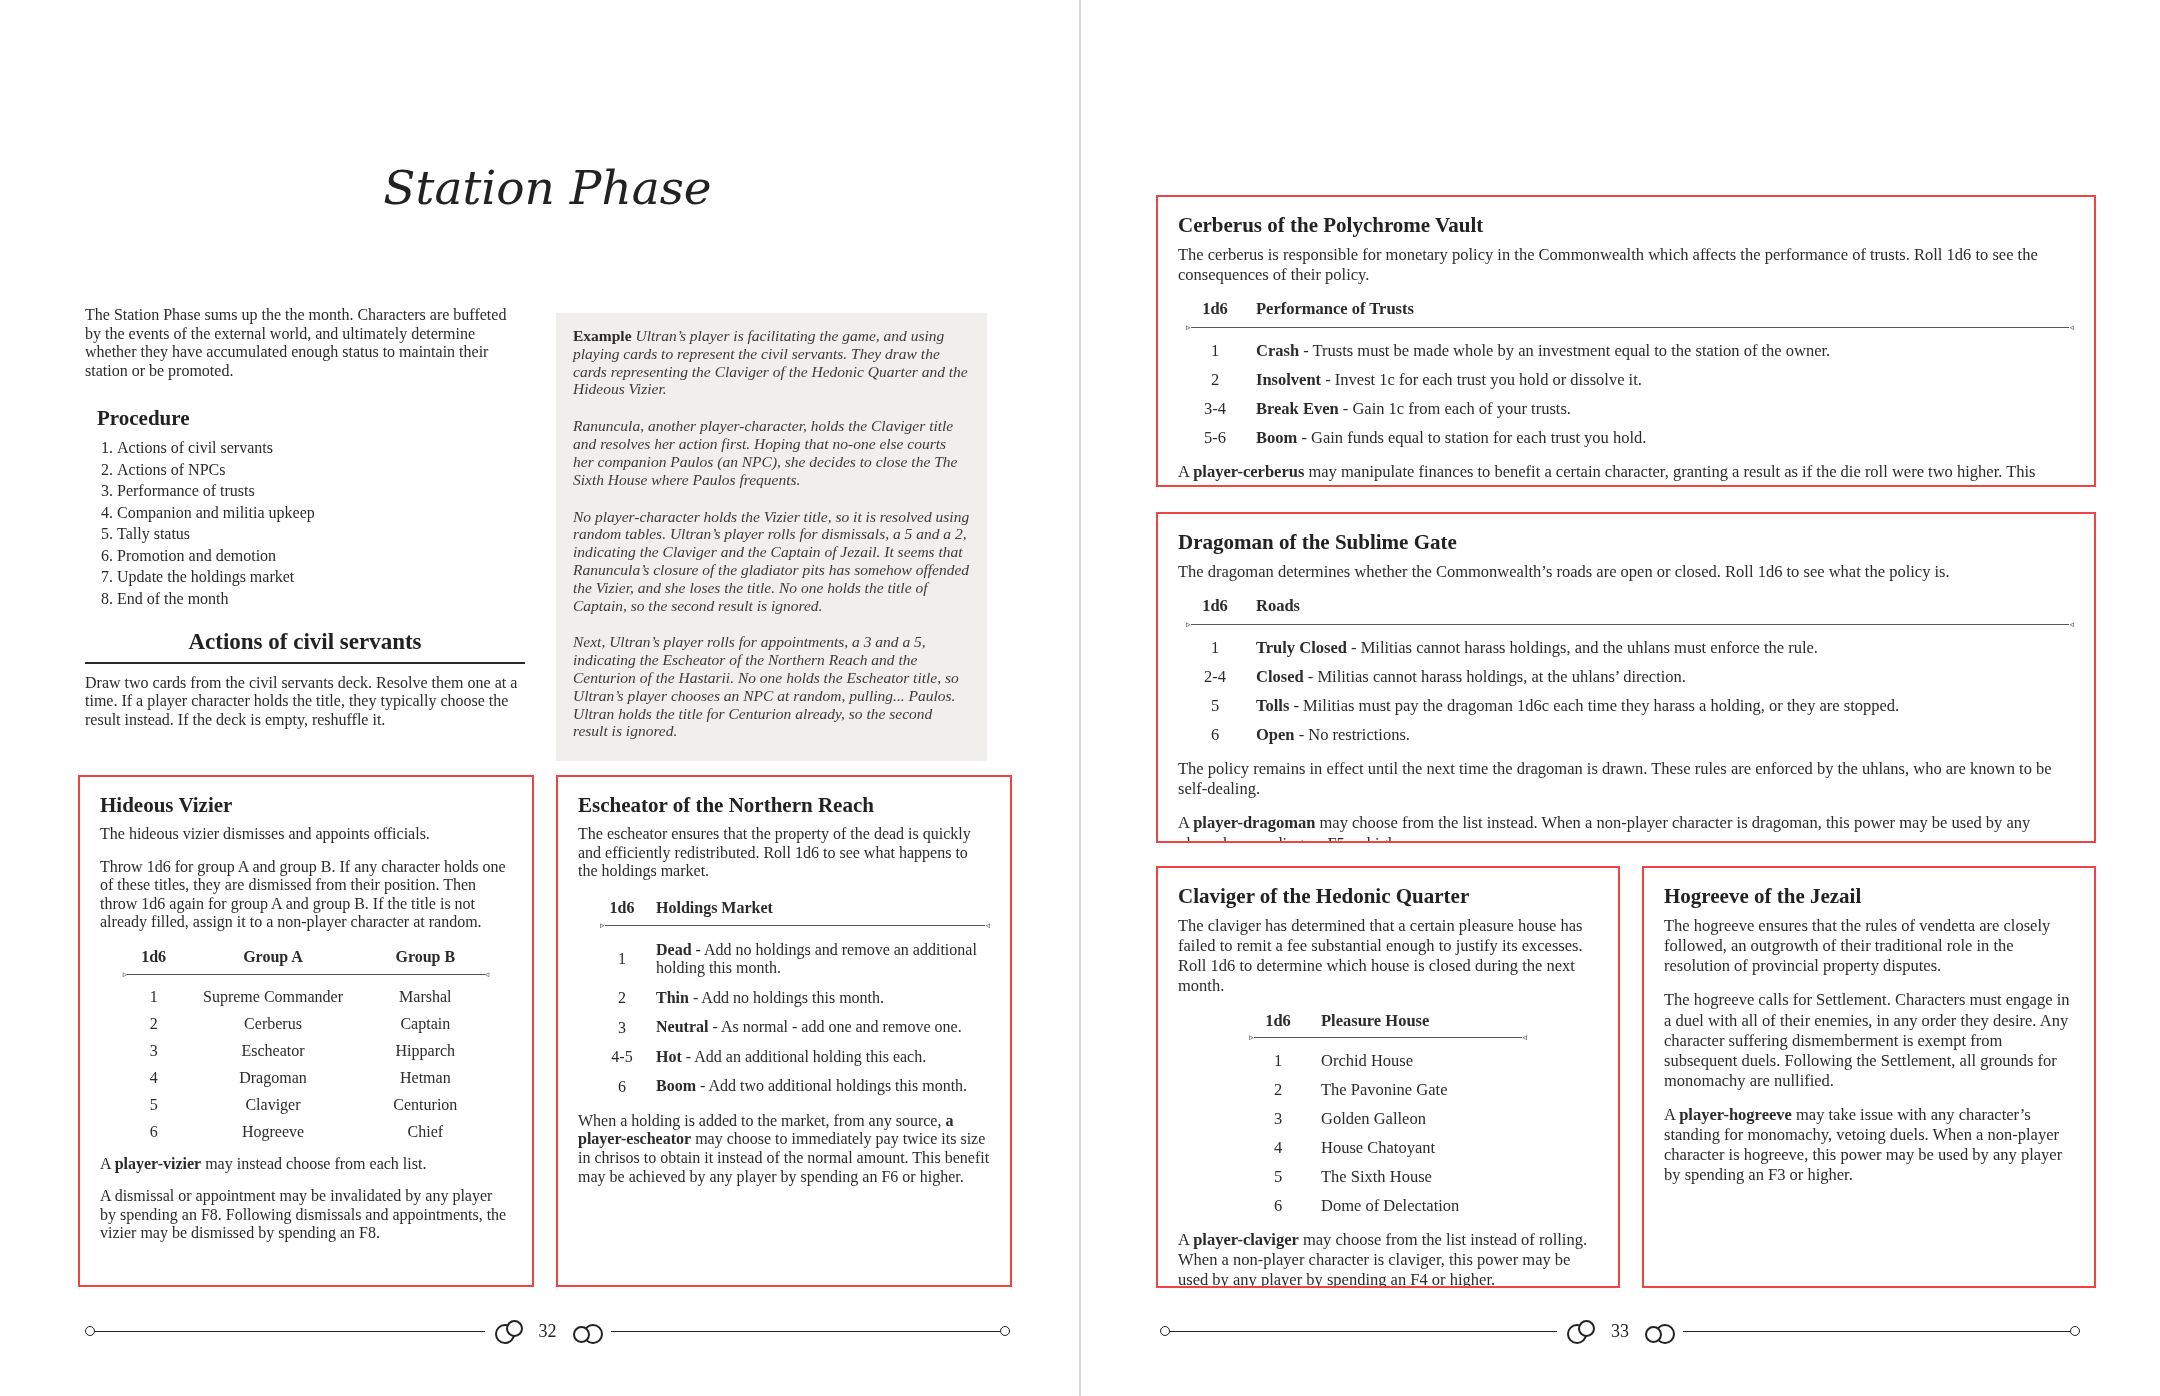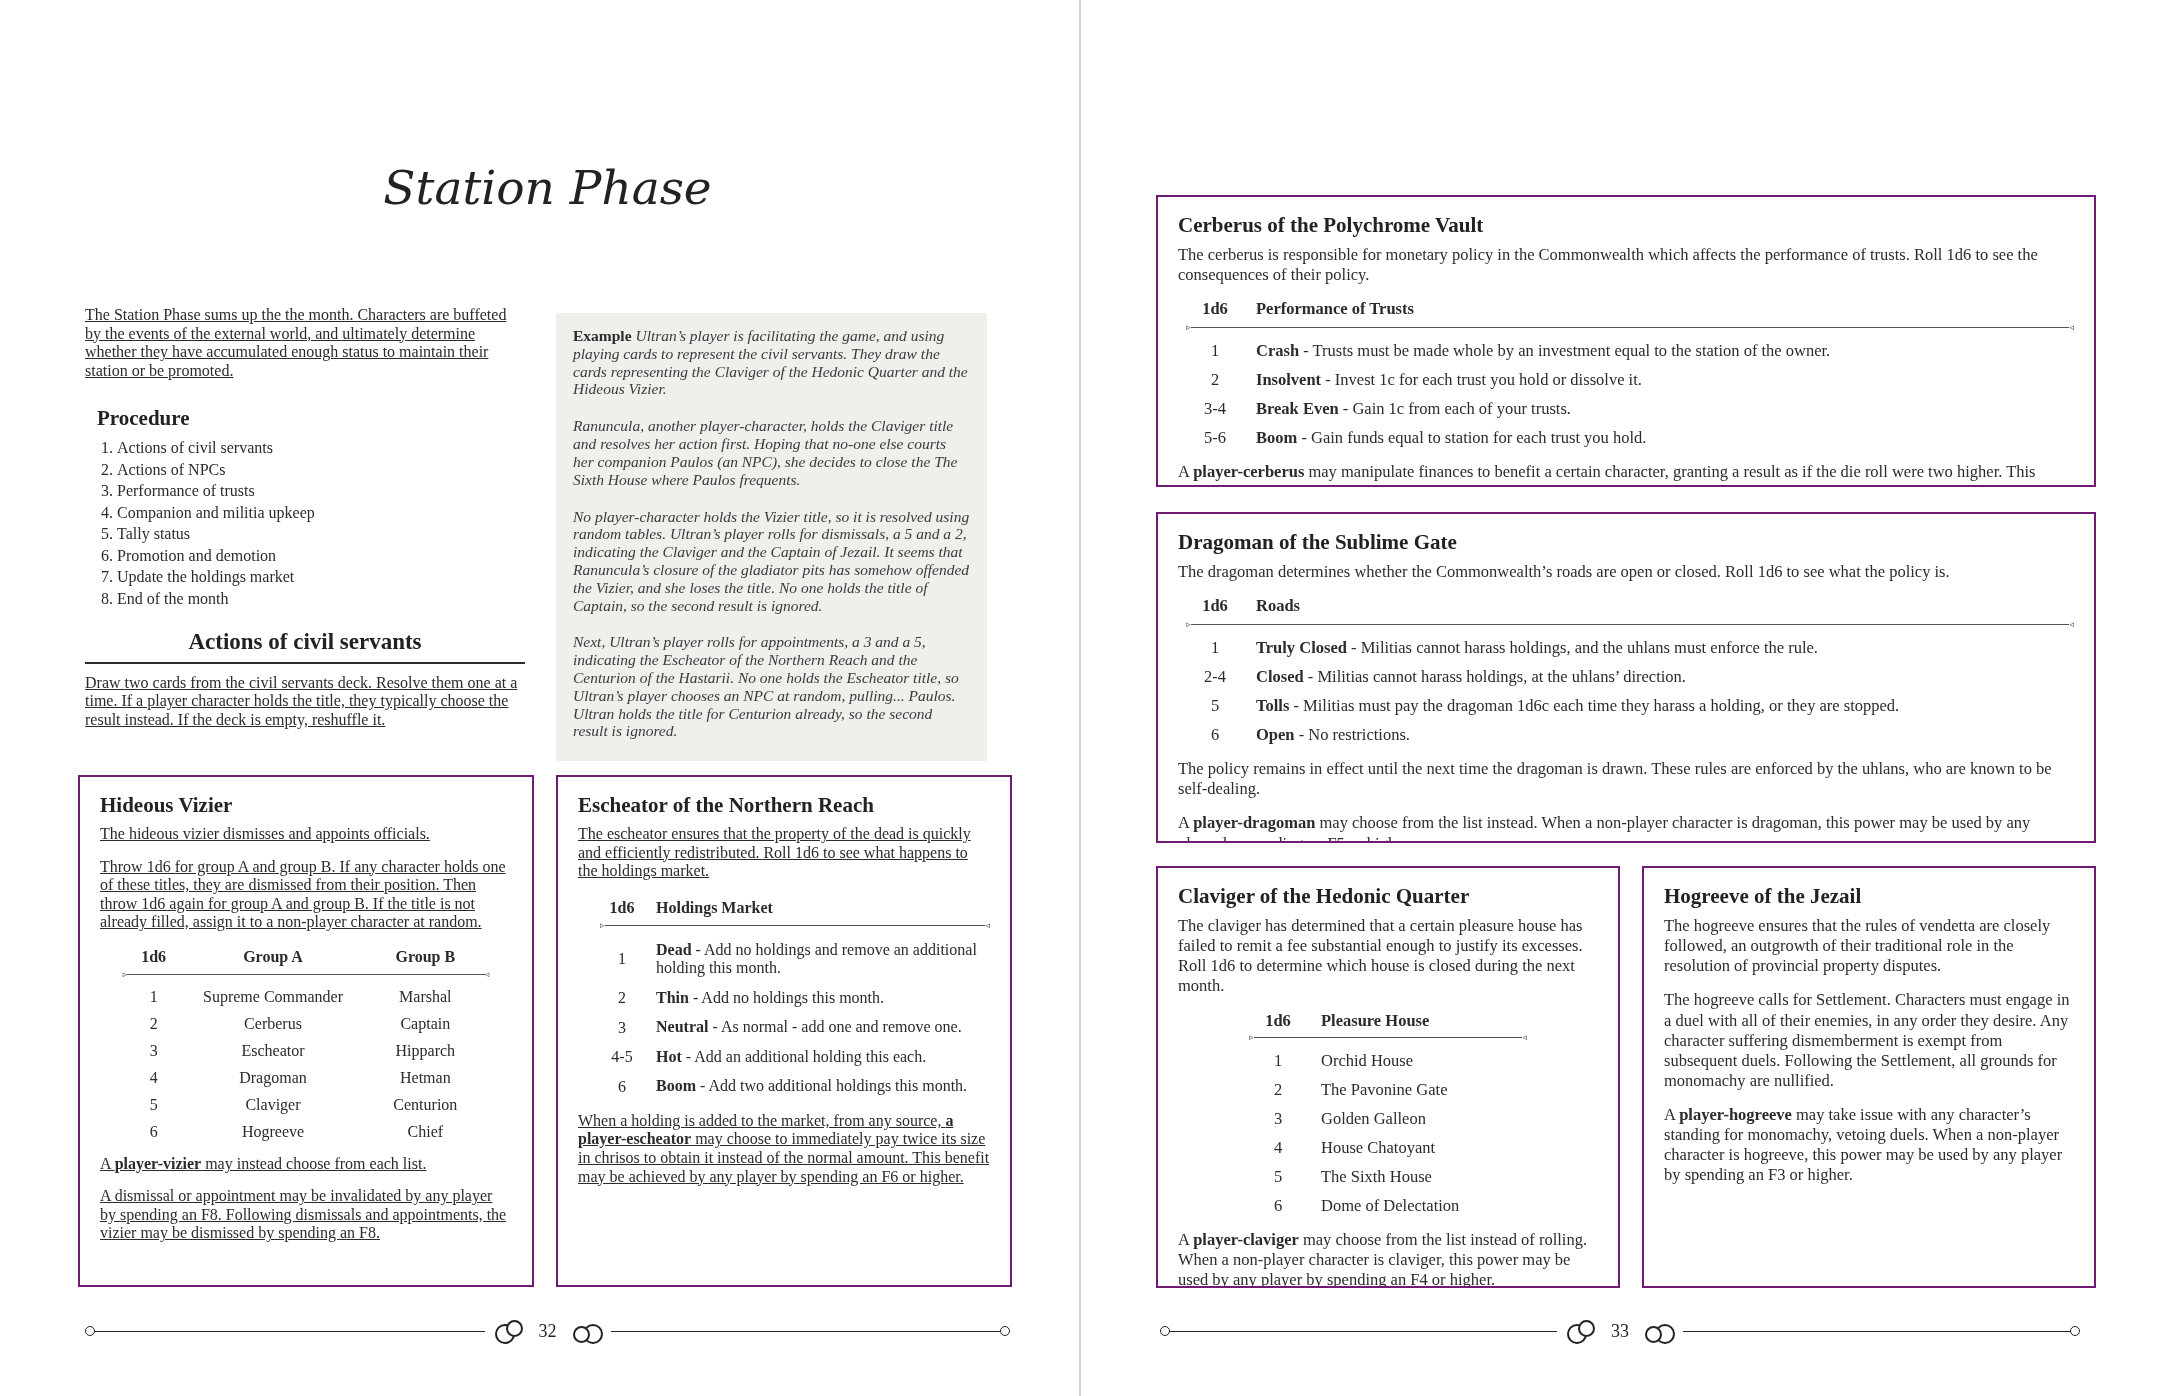--- a/index.html
+++ b/index.html
@@ -5,34 +5,34 @@
   html,body{margin:0;padding:0;background:#ffffff;}
   .spread{position:relative;width:2160px;height:1396px;background:#fff;overflow:hidden;
           font-family:"Liberation Serif",serif;color:#2b2b2b;}
   .divider{position:absolute;left:1079px;top:0;width:2px;height:100%;background:#d6d6d6;}
 
   
   .page-title{position:absolute;left:85px;top:160px;width:925px;margin:0;text-align:center;
               font-family:"DejaVu Serif",serif;font-style:italic;font-weight:normal;
               font-size:47px;color:#222;}
   .col{position:absolute;left:85px;top:306px;width:440px;}
-  .lp-p{font-size:16px;line-height:1.16;margin:0 0 14px;text-decoration:underline;}
+  .lp-p{font-size:16px;line-height:1.16;margin:0 0 14px;}
   .sub-h{font-size:21px;font-weight:bold;color:#222;margin:26px 12px 8px;}
   .proc{margin:0 0 0 6px;padding-left:26px;font-size:16px;line-height:1.16;}
   .proc li{margin:0 0 3px;}
   .actions-h{font-size:23px;font-weight:bold;color:#222;text-align:center;
              border-bottom:2.5px solid #2b2b2b;padding-bottom:7px;margin:20px 0 10px;}
 
   .example{position:absolute;left:556px;top:313px;width:431px;background:#f1efec;
            padding:14px 17px 2px;box-sizing:border-box;}
   .exp{font-style:italic;font-size:15.5px;line-height:1.15;margin:0 0 19px;color:#3a3a3a;}
   .exlabel{font-style:normal;color:#2b2b2b;}
 
   
-  .box{position:absolute;border:2px solid #701a75;background:#fff;box-sizing:border-box;
+  .box{position:absolute;border:2px solid #ef4444;background:#fff;box-sizing:border-box;
        padding:14px 20px;overflow:hidden;}
   .corner{position:absolute;width:0;height:0;}
   .corner i{position:absolute;border-radius:50%;background:#fff;border:2.2px solid #141414;
             box-sizing:border-box;display:block;}
   .corner .ca{width:18px;height:18px;}
   .corner.tl{left:-2px;top:-2px;}   .corner.tr{right:-2px;top:-2px;}
   .corner.bl{left:-2px;bottom:-2px;}.corner.br{right:-2px;bottom:-2px;}
   .corner.tl .ca{left:-7px;top:-16px;}
   .corner.tr .ca{left:-11px;top:-16px;}
   .corner.bl .ca{left:-7px;top:-2px;}

